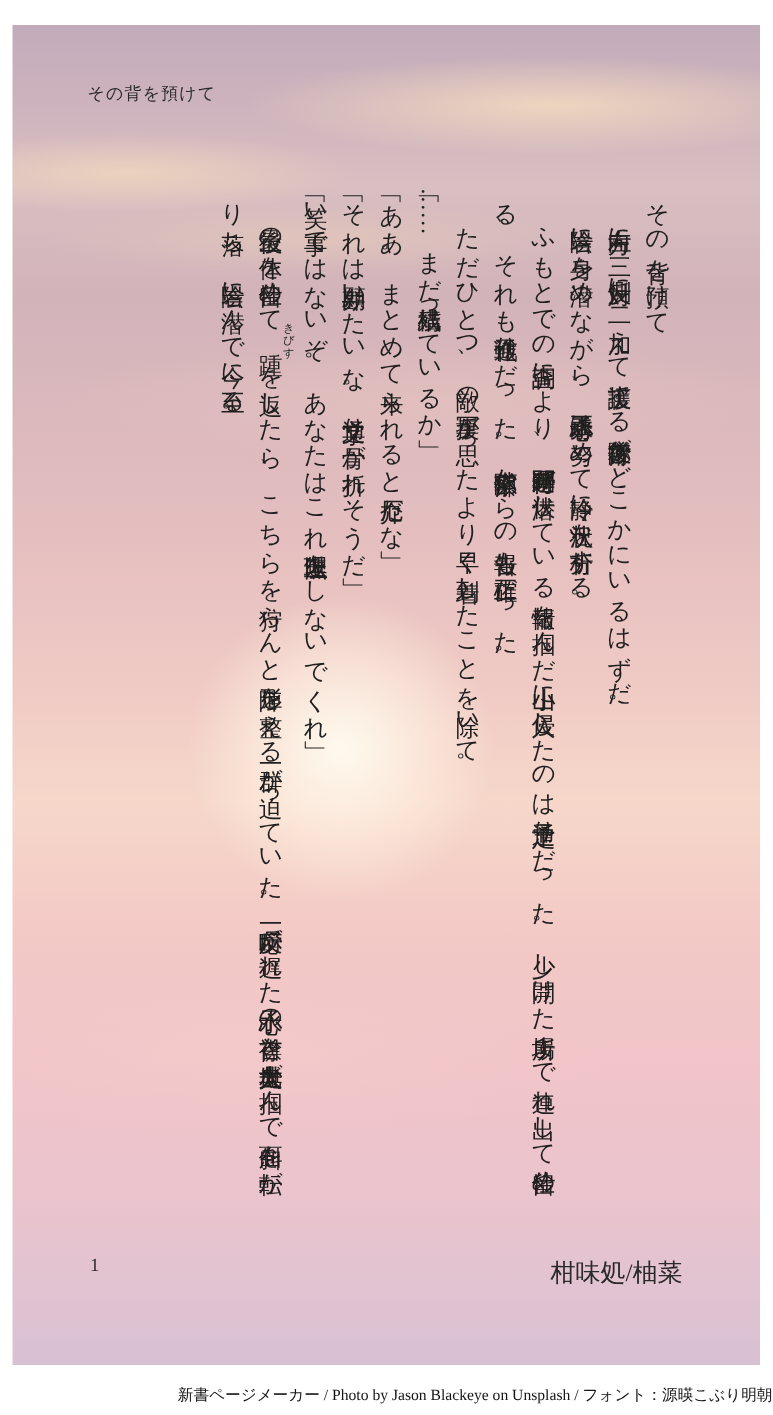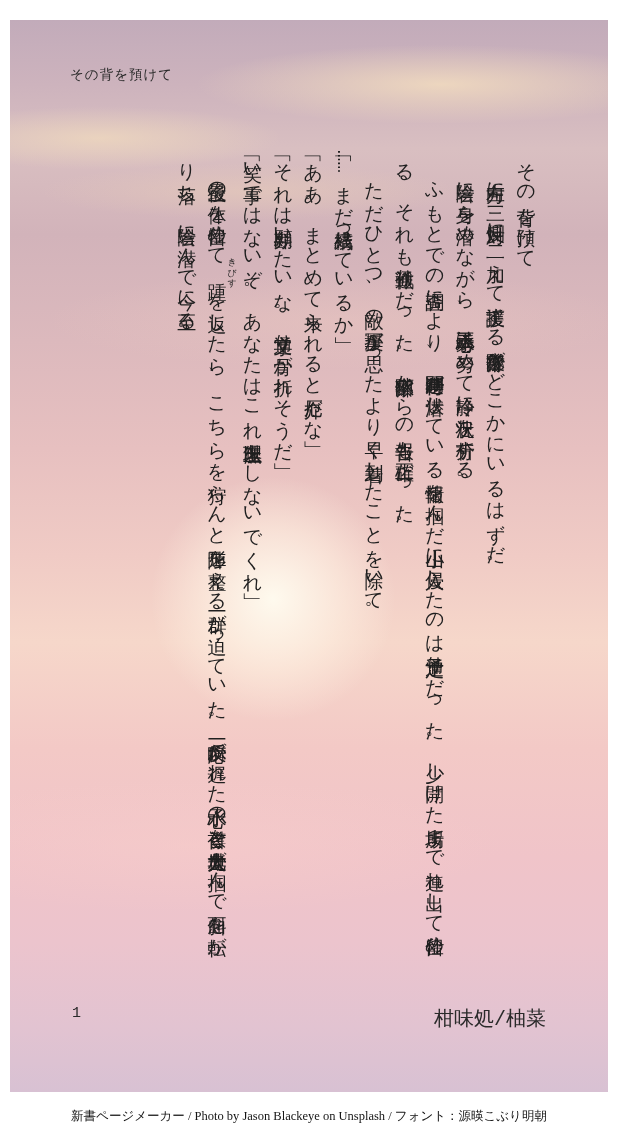--- a/index.html
+++ b/index.html
@@ -18,21 +18,20 @@
       radial-gradient(circle 170px at 44% 54%, rgba(255,252,240,0.95), rgba(255,242,227,0.55) 42%, rgba(255,235,220,0) 72%),
       radial-gradient(ellipse 340px 55px at 72% 6%, rgba(242,220,191,0.85), rgba(242,220,191,0) 72%),
       radial-gradient(ellipse 260px 45px at 15% 11%, rgba(240,218,190,0.75), rgba(240,218,190,0) 70%),
       radial-gradient(ellipse 300px 40px at 40% 16%, rgba(233,205,185,0.55), rgba(233,205,185,0) 70%),
       radial-gradient(ellipse 420px 70px at 55% 28%, rgba(236,200,192,0.45), rgba(236,200,192,0) 70%),
       radial-gradient(ellipse 420px 90px at 30% 77%, rgba(248,206,203,0.5), rgba(248,206,203,0) 75%),
       linear-gradient(180deg,
         #c2abba 0%, #cdb3bd 6%, #d9bfc1 12%, #d2b3ba 20%,
         #dcb9bd 30%, #e7c0c0 40%, #f0cbc5 50%, #f6d7ca 58%,
         #f3c9c6 68%, #f0c4c9 78%, #ecc4cd 86%, #e2c3d1 94%, #d8c1d3 100%);
-    font-family: Liberation Mono, monospace;
   }
   
   .header-title{
     position:absolute;top:46px;left:60px;
     font-size:13.5px;color:#2a2a2a;letter-spacing:1px;
   }
   
   .text-area{
     position:absolute;top:130px;right:68px;height:800px;
     writing-mode:vertical-rl;
@@ -51,21 +50,21 @@
     position:absolute;top:985px;left:62px;
     font-size:15px;color:#2a2a2a;
   }
   .author-credit{
     position:absolute;top:985px;right:62px;
     font-size:20px;color:#2a2a2a;
   }
   
   .footer{
     position:absolute;left:0;right:0;bottom:7px;
-    text-align:center;
+    text-align:right;
     font-size:12.5px;color:#141414;
   }
 </style>
 </head>
 <body>
 
 <div class="photo">
   <div class="header-title">その背を預けて</div>
 
   <div class="text-area">

